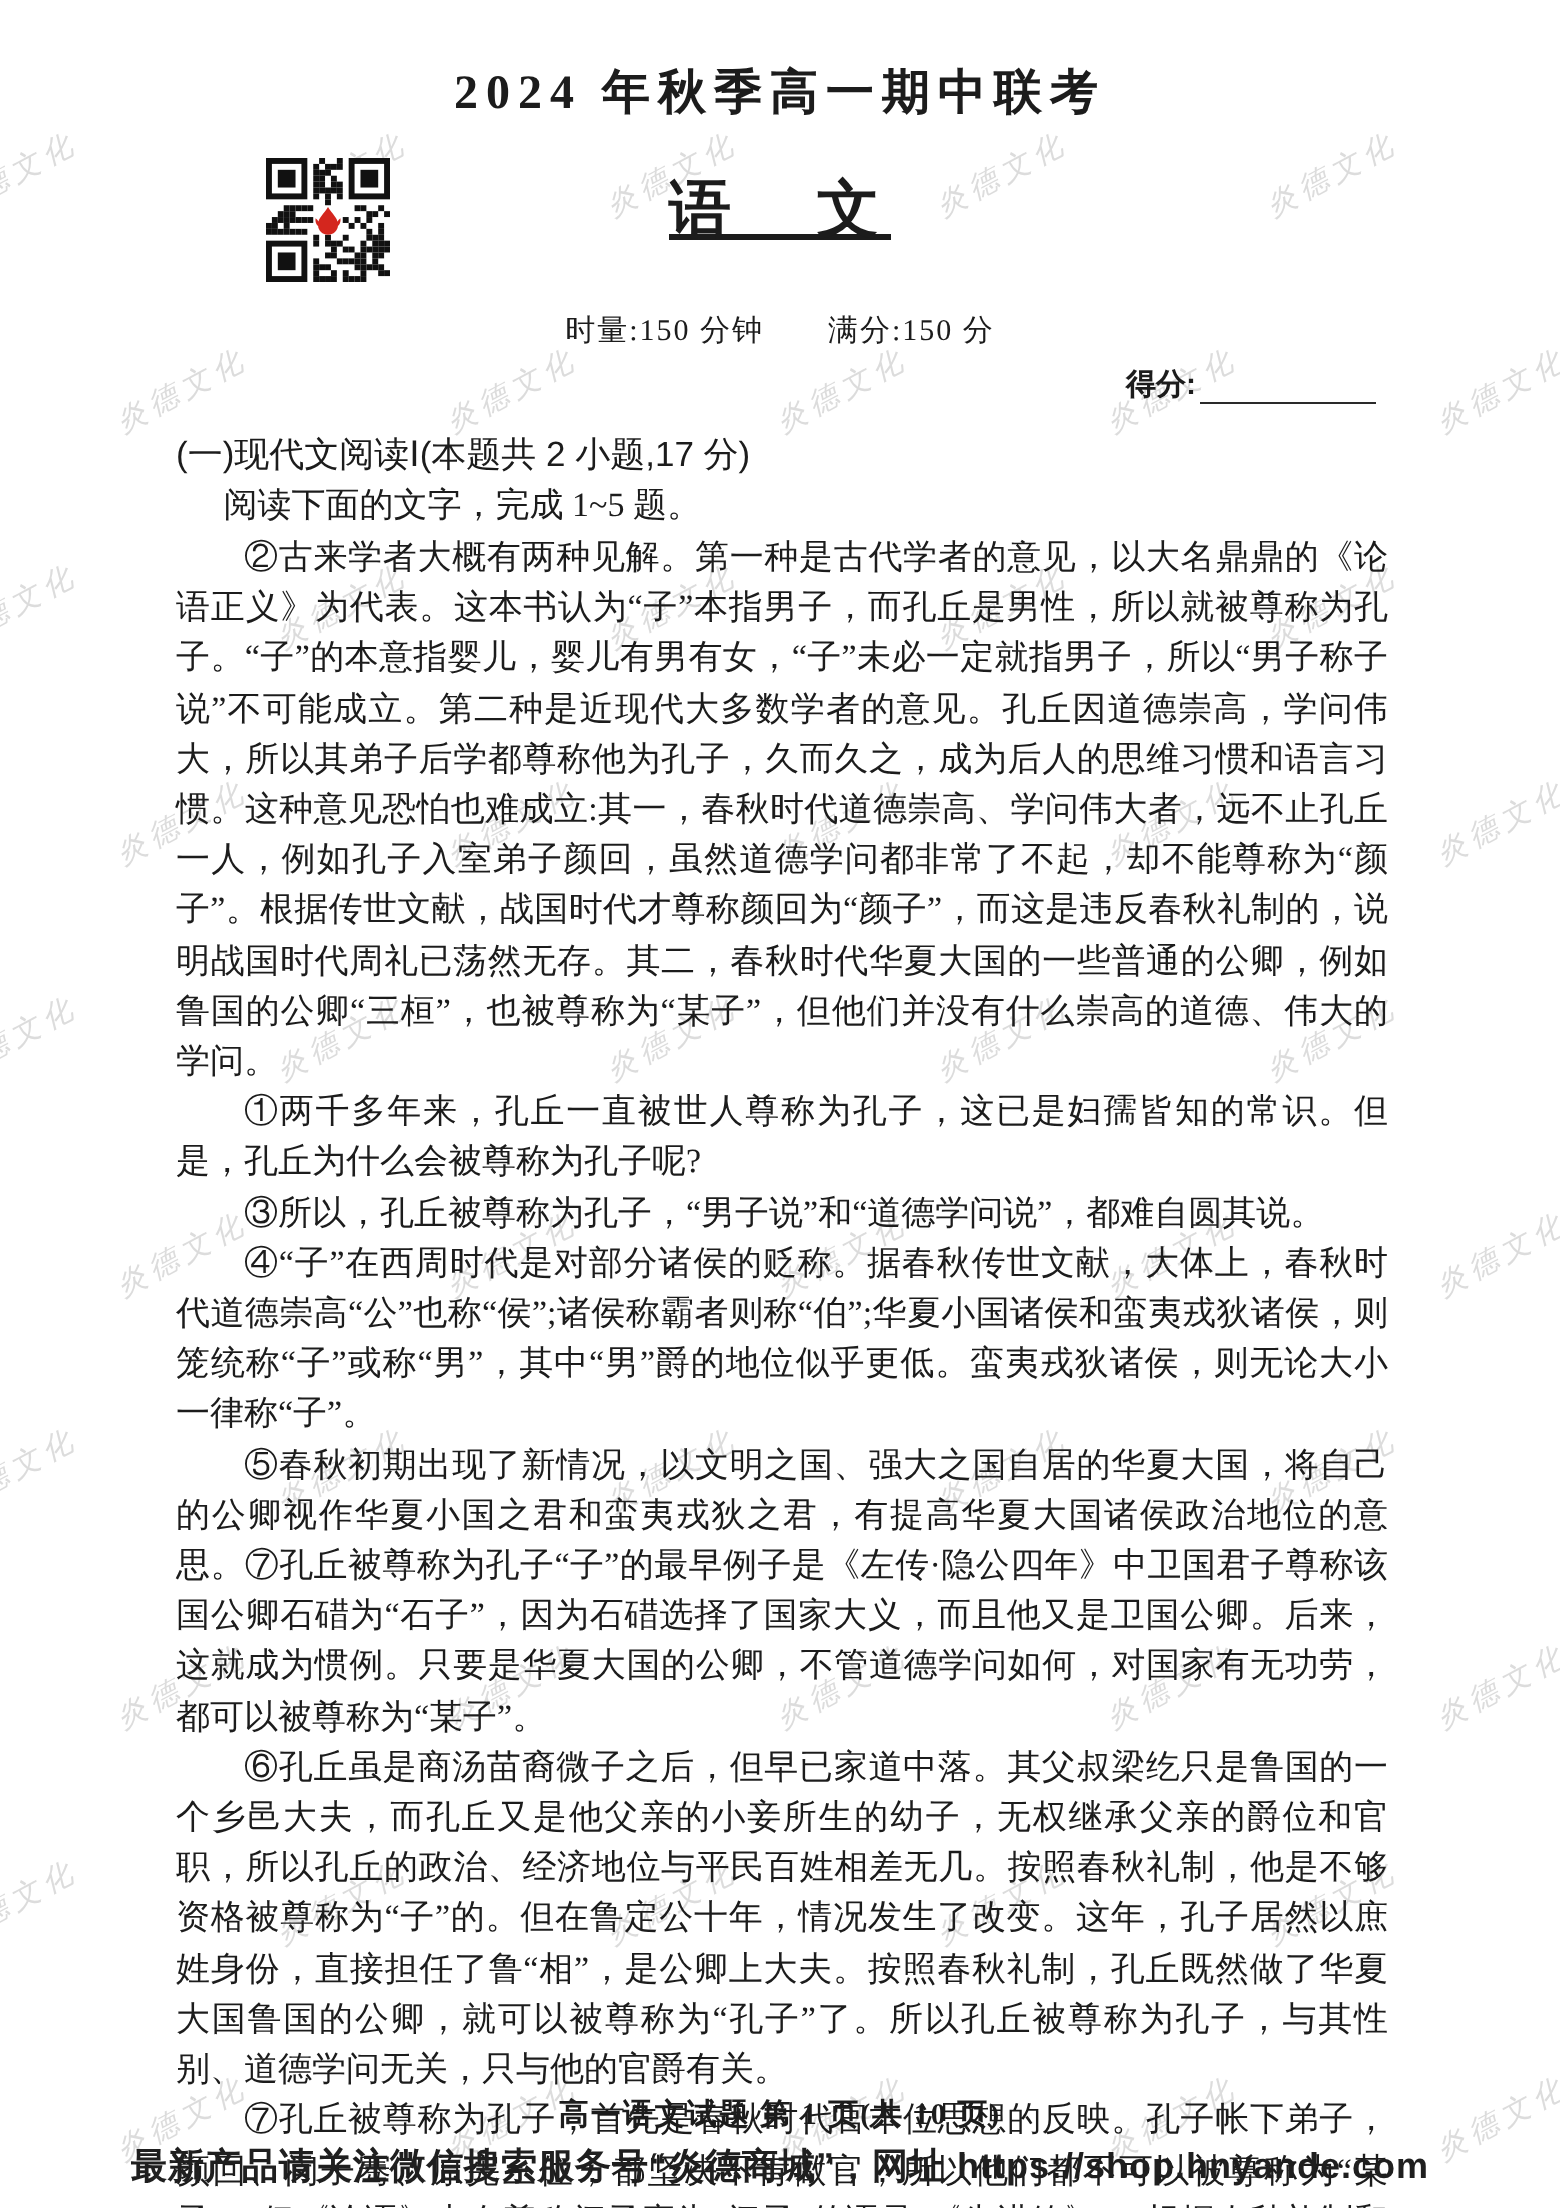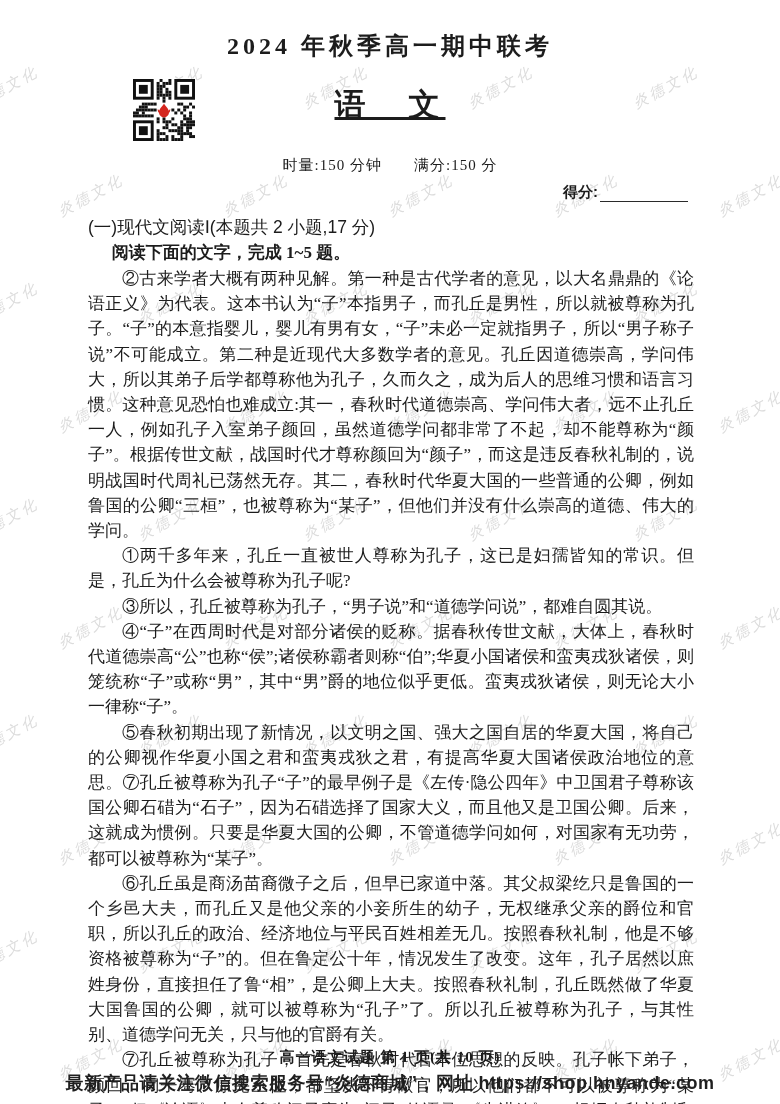--- a/index.html
+++ b/index.html
@@ -27,21 +27,21 @@
       font-size:15px;font-weight:600;display:flex;align-items:flex-end;}
   .score-line{display:inline-block;width:88px;border-bottom:1.5px solid #2a2a2a;
       height:16px;margin-left:2px;}
 
   
   .content{position:absolute;left:88px;right:86px;top:214px;}
   .heading{font-family:"Liberation Sans",sans-serif;font-weight:bold;
       font-size:17.5px;line-height:26px;margin:0;}
   .subheading{font-family:"Liberation Sans",sans-serif;font-weight:normal;
       font-size:17.5px;line-height:26px;margin:0;}
-  .instruction{font-size:17px;line-height:26px;margin:0;text-indent:1.4em;font-weight:bold;}
+  .instruction{font-size:17px;line-height:26px;margin:0;text-indent:1.4em;}
   .para{margin:0;font-size:17px;line-height:25.2px;text-align:justify;
       text-indent:2em;}
 
   
   .page-footer{position:absolute;top:1048px;left:0;width:100%;text-align:center;
       font-size:15px;letter-spacing:1px;font-weight:bold;}
   .footer-ad{position:absolute;top:1071px;left:0;width:100%;text-align:center;
       font-family:"Liberation Sans",sans-serif;font-size:18px;font-weight:600;
       color:#1f1f1f;letter-spacing:0.5px;}
 </style>

